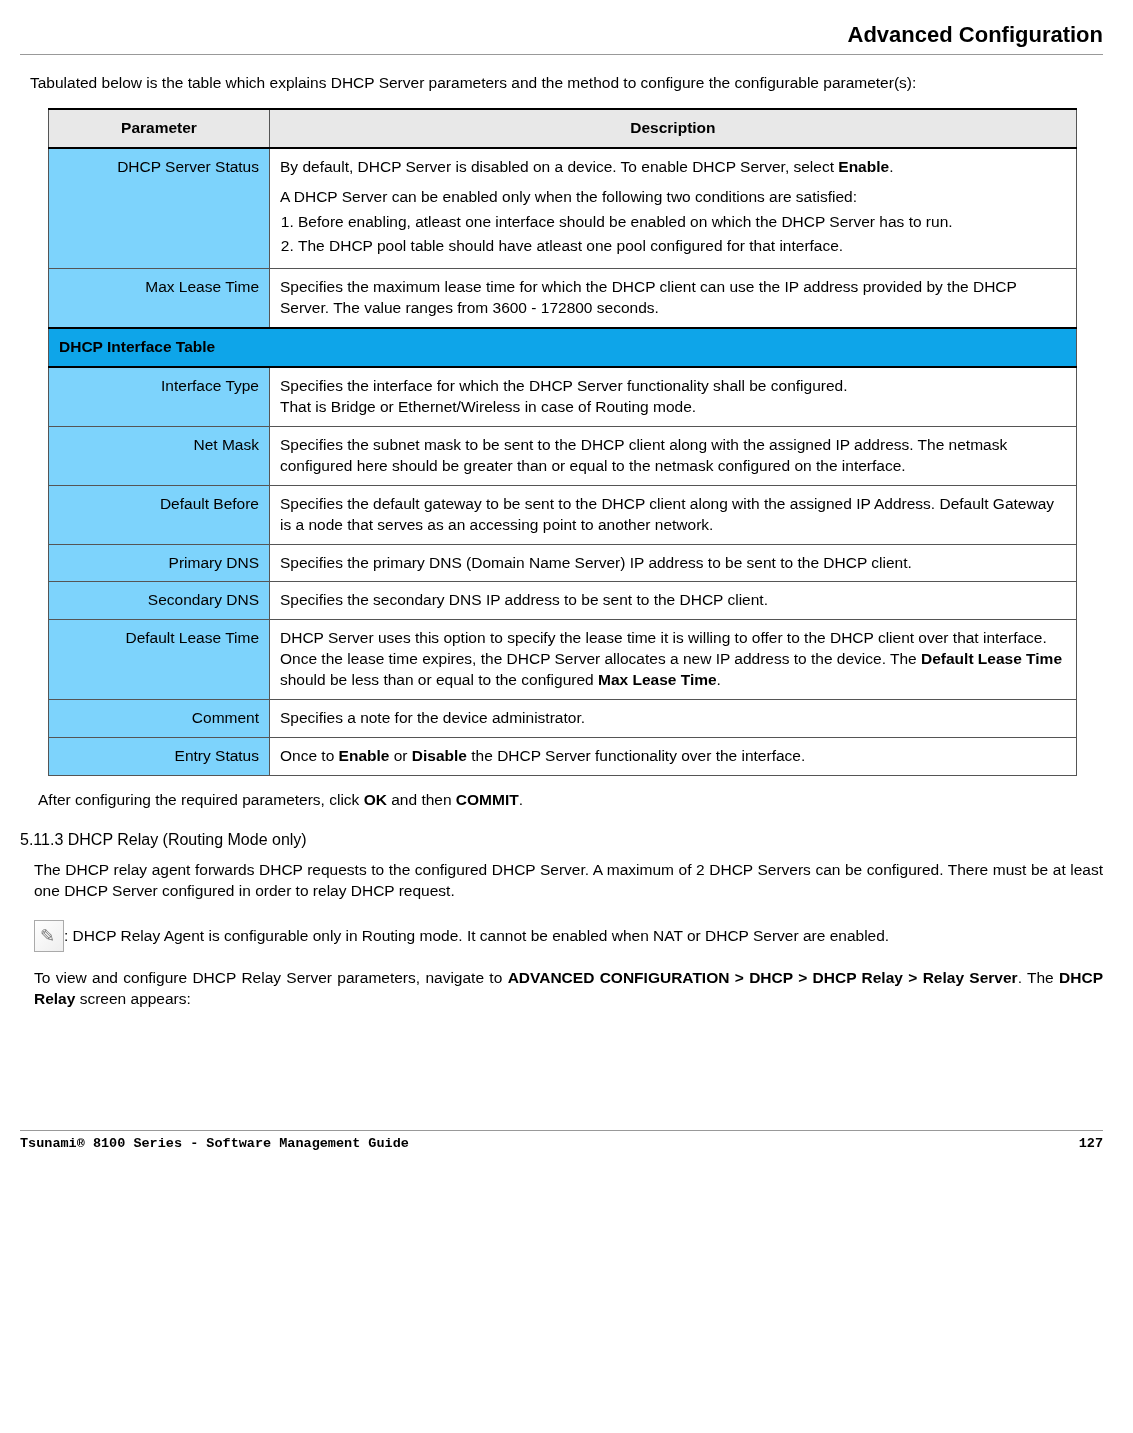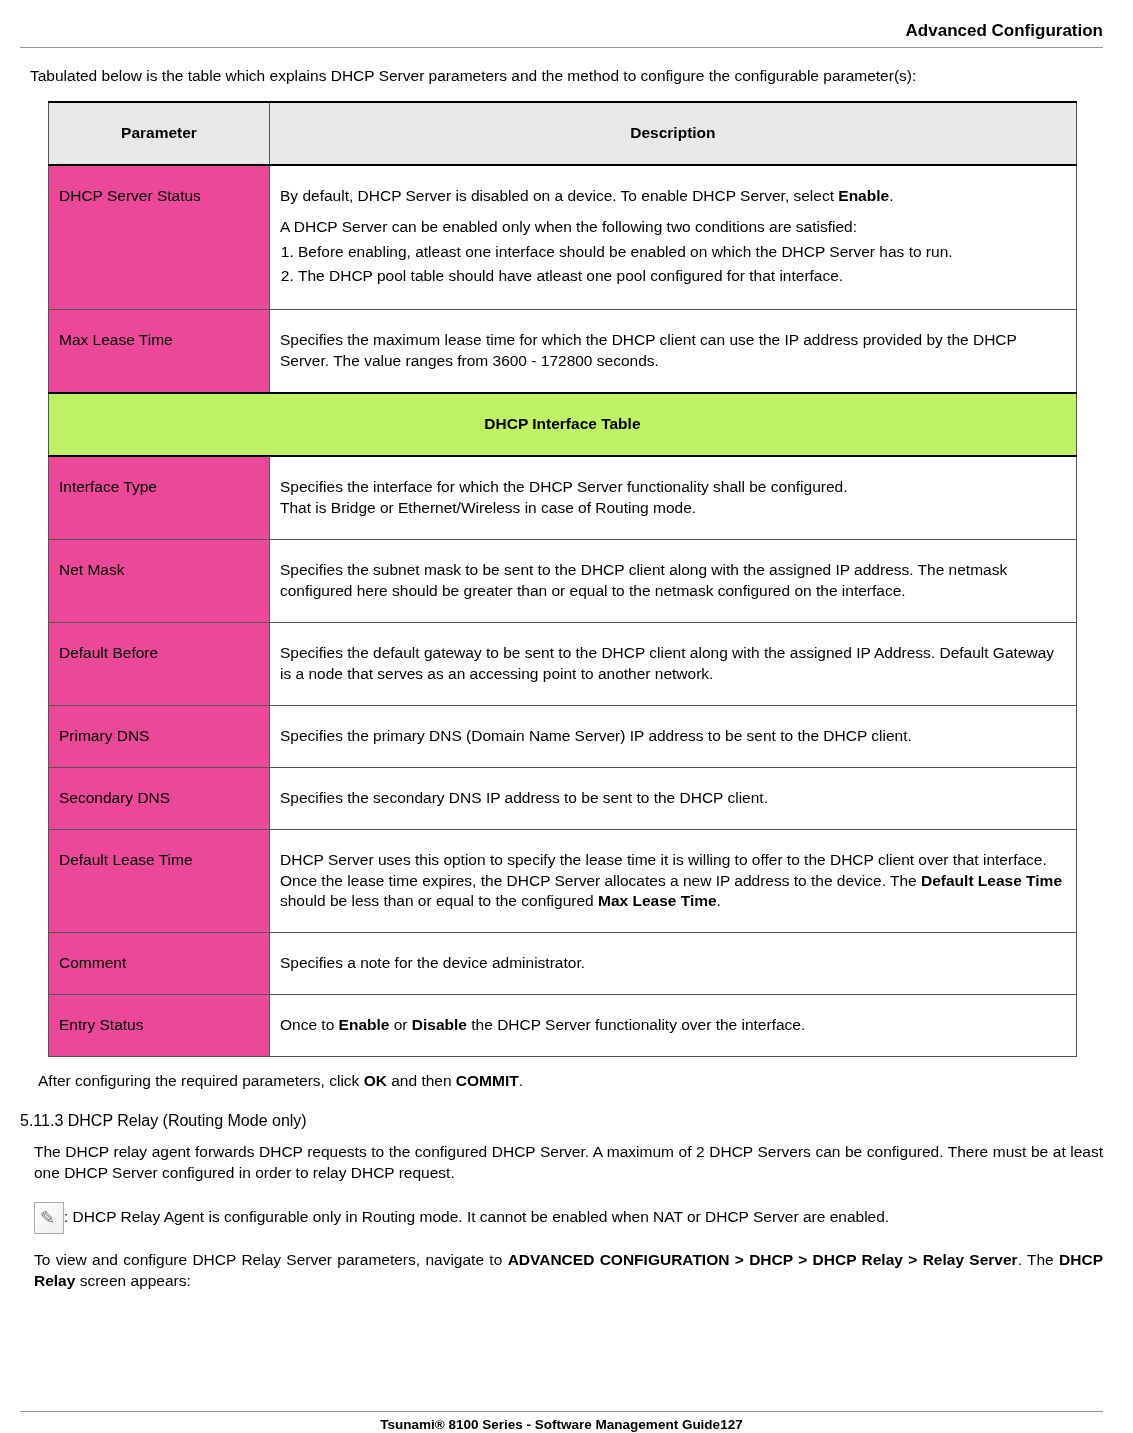--- a/index.html
+++ b/index.html
@@ -7,56 +7,56 @@
     font-size: 15.5px;
     color: #000;
     margin: 0;
     padding: 20px 30px 20px 20px;
     width: 1083px;
     line-height: 1.35;
   }
   .header-title {
     text-align: right;
     font-weight: bold;
-    font-size: 17px;
+    font-size: 22px;
     margin-bottom: 4px;
   }
   hr.top-rule {
     border: none;
     border-top: 1px solid #999;
     margin: 0 0 18px 0;
   }
   .intro-text {
     margin: 0 0 14px 10px;
     text-align: justify;
   }
   table.param {
     border-collapse: collapse;
     width: 95%;
     margin-left: 28px;
     margin-bottom: 14px;
   }
   table.param th, table.param td {
     border: 1px solid #555;
-    padding: 20px 10px;
+    padding: 8px 10px;
     vertical-align: top;
     text-align: left;
   }
   table.param th {
     background: #e8e8e8;
     font-weight: bold;
     text-align: center;
     border-top: 2px solid #000;
     border-bottom: 2px solid #000;
   }
-  table.param td.param-col { width: 200px; background: #ec4899; }
+  table.param td.param-col { width: 200px; background: #7dd3fc; text-align: right; }
   table.param tr.sub-head td {
-    background: #bef264;
-    font-weight: bold;
-    text-align: center;
+    background: #0ea5e9;
+    font-weight: bold;
+    text-align: left;
     border-top: 2px solid #000;
     border-bottom: 2px solid #000;
   }
   .desc-block p { margin: 0 0 10px 0; }
   .desc-block ol { margin: 4px 0 0 18px; padding: 0; }
   .desc-block ol li { margin-bottom: 3px; }
   .after-table {
     margin: 0 0 18px 18px;
   }
   .section-head {
@@ -89,23 +89,24 @@
     font-size: 18px;
     color: #777;
   }
   hr.bottom-rule {
     border: none;
     border-top: 1px solid #999;
     margin: 120px 0 4px 0;
   }
   .footer {
     display: flex;
-    justify-content: center;
+    justify-content: space-between;
     font-weight: bold;
     font-size: 13.5px;
+    font-family: Liberation Mono, monospace;
   }
   b, strong { font-weight: bold; }
 </style>
 </head>
 <body>
 
 <div class="header-title">Advanced Configuration</div>
 <hr class="top-rule">
 
 <p class="intro-text">Tabulated below is the table which explains DHCP Server parameters and the method to configure the configurable parameter(s):</p>

